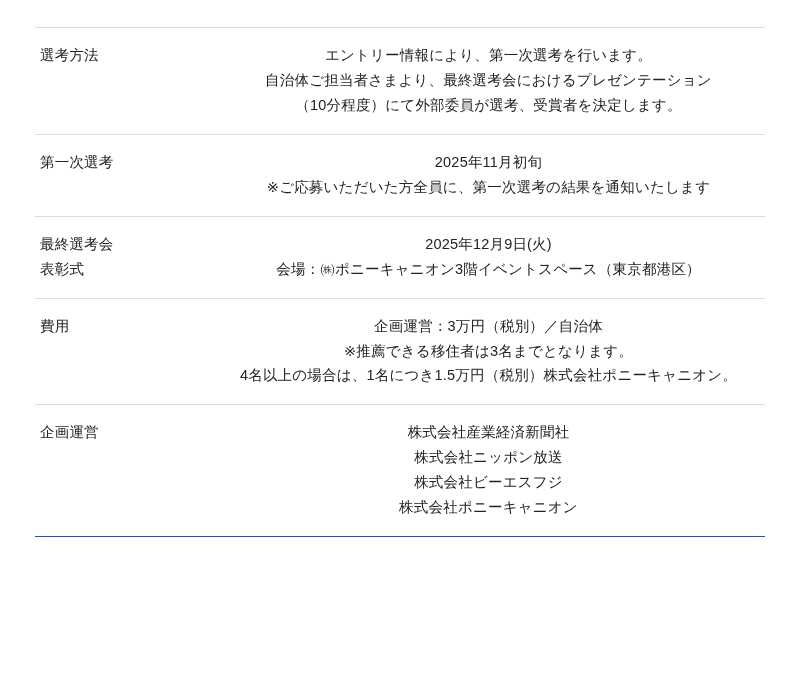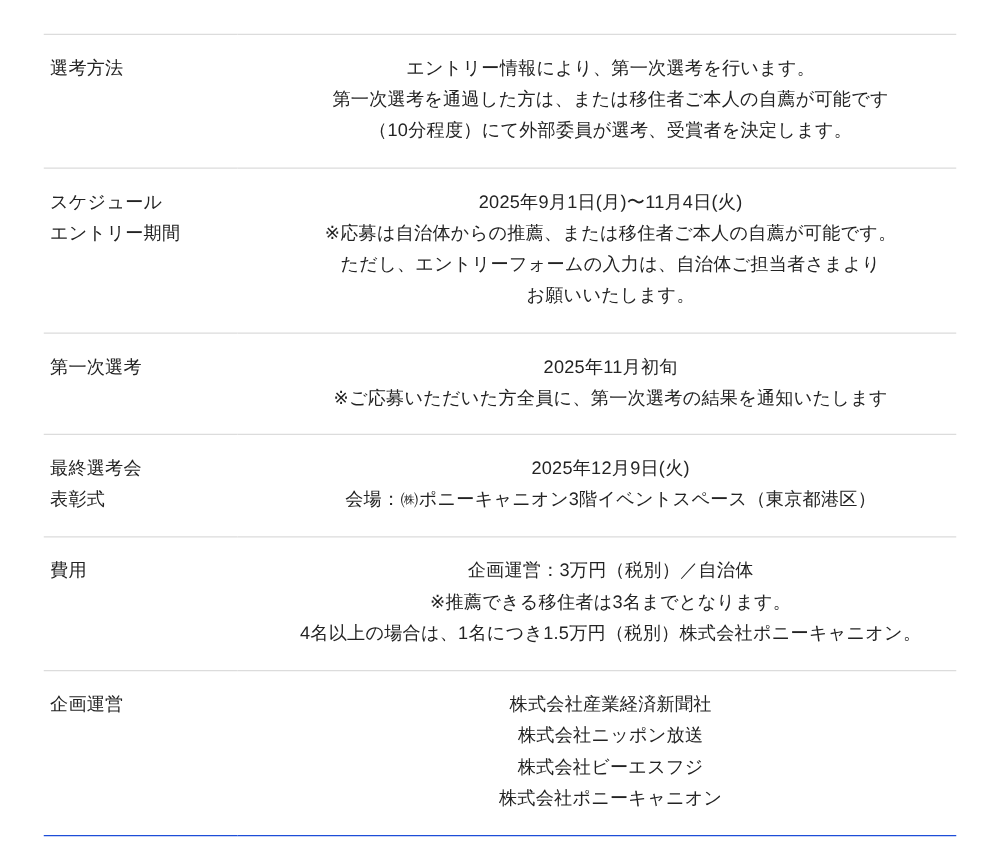--- a/index.html
+++ b/index.html
@@ -72,37 +72,25 @@
 <div class="page">
   <table class="info-table">
     <tbody>
 
       <tr>
         <th>
           <span class="label-line">選考方法</span>
         </th>
         <td>
           <span class="body-line">エントリー情報により、第一次選考を行います。</span>
-          <span class="body-line">第一次選考を通過した方は、または移住者ご本人の自薦が可能です</span>
+          <span class="body-line">自治体ご担当者さまより、最終選考会におけるプレゼンテーション</span>
           <span class="body-line">（10分程度）にて外部委員が選考、受賞者を決定します。</span>
         </td>
       </tr>
 
-      <tr>
-        <th>
-          <span class="label-line">スケジュール</span>
-          <span class="label-line">エントリー期間</span>
-        </th>
-        <td>
-          <span class="body-line">2025年9月1日(月)〜11月4日(火)</span>
-          <span class="body-line">※応募は自治体からの推薦、または移住者ご本人の自薦が可能です。</span>
-          <span class="body-line">ただし、エントリーフォームの入力は、自治体ご担当者さまより</span>
-          <span class="body-line">お願いいたします。</span>
-        </td>
-      </tr>
 
       <tr>
         <th>
           <span class="label-line">第一次選考</span>
         </th>
         <td>
           <span class="body-line">2025年11月初旬</span>
           <span class="body-line">※ご応募いただいた方全員に、第一次選考の結果を通知いたします</span>
         </td>
       </tr>

